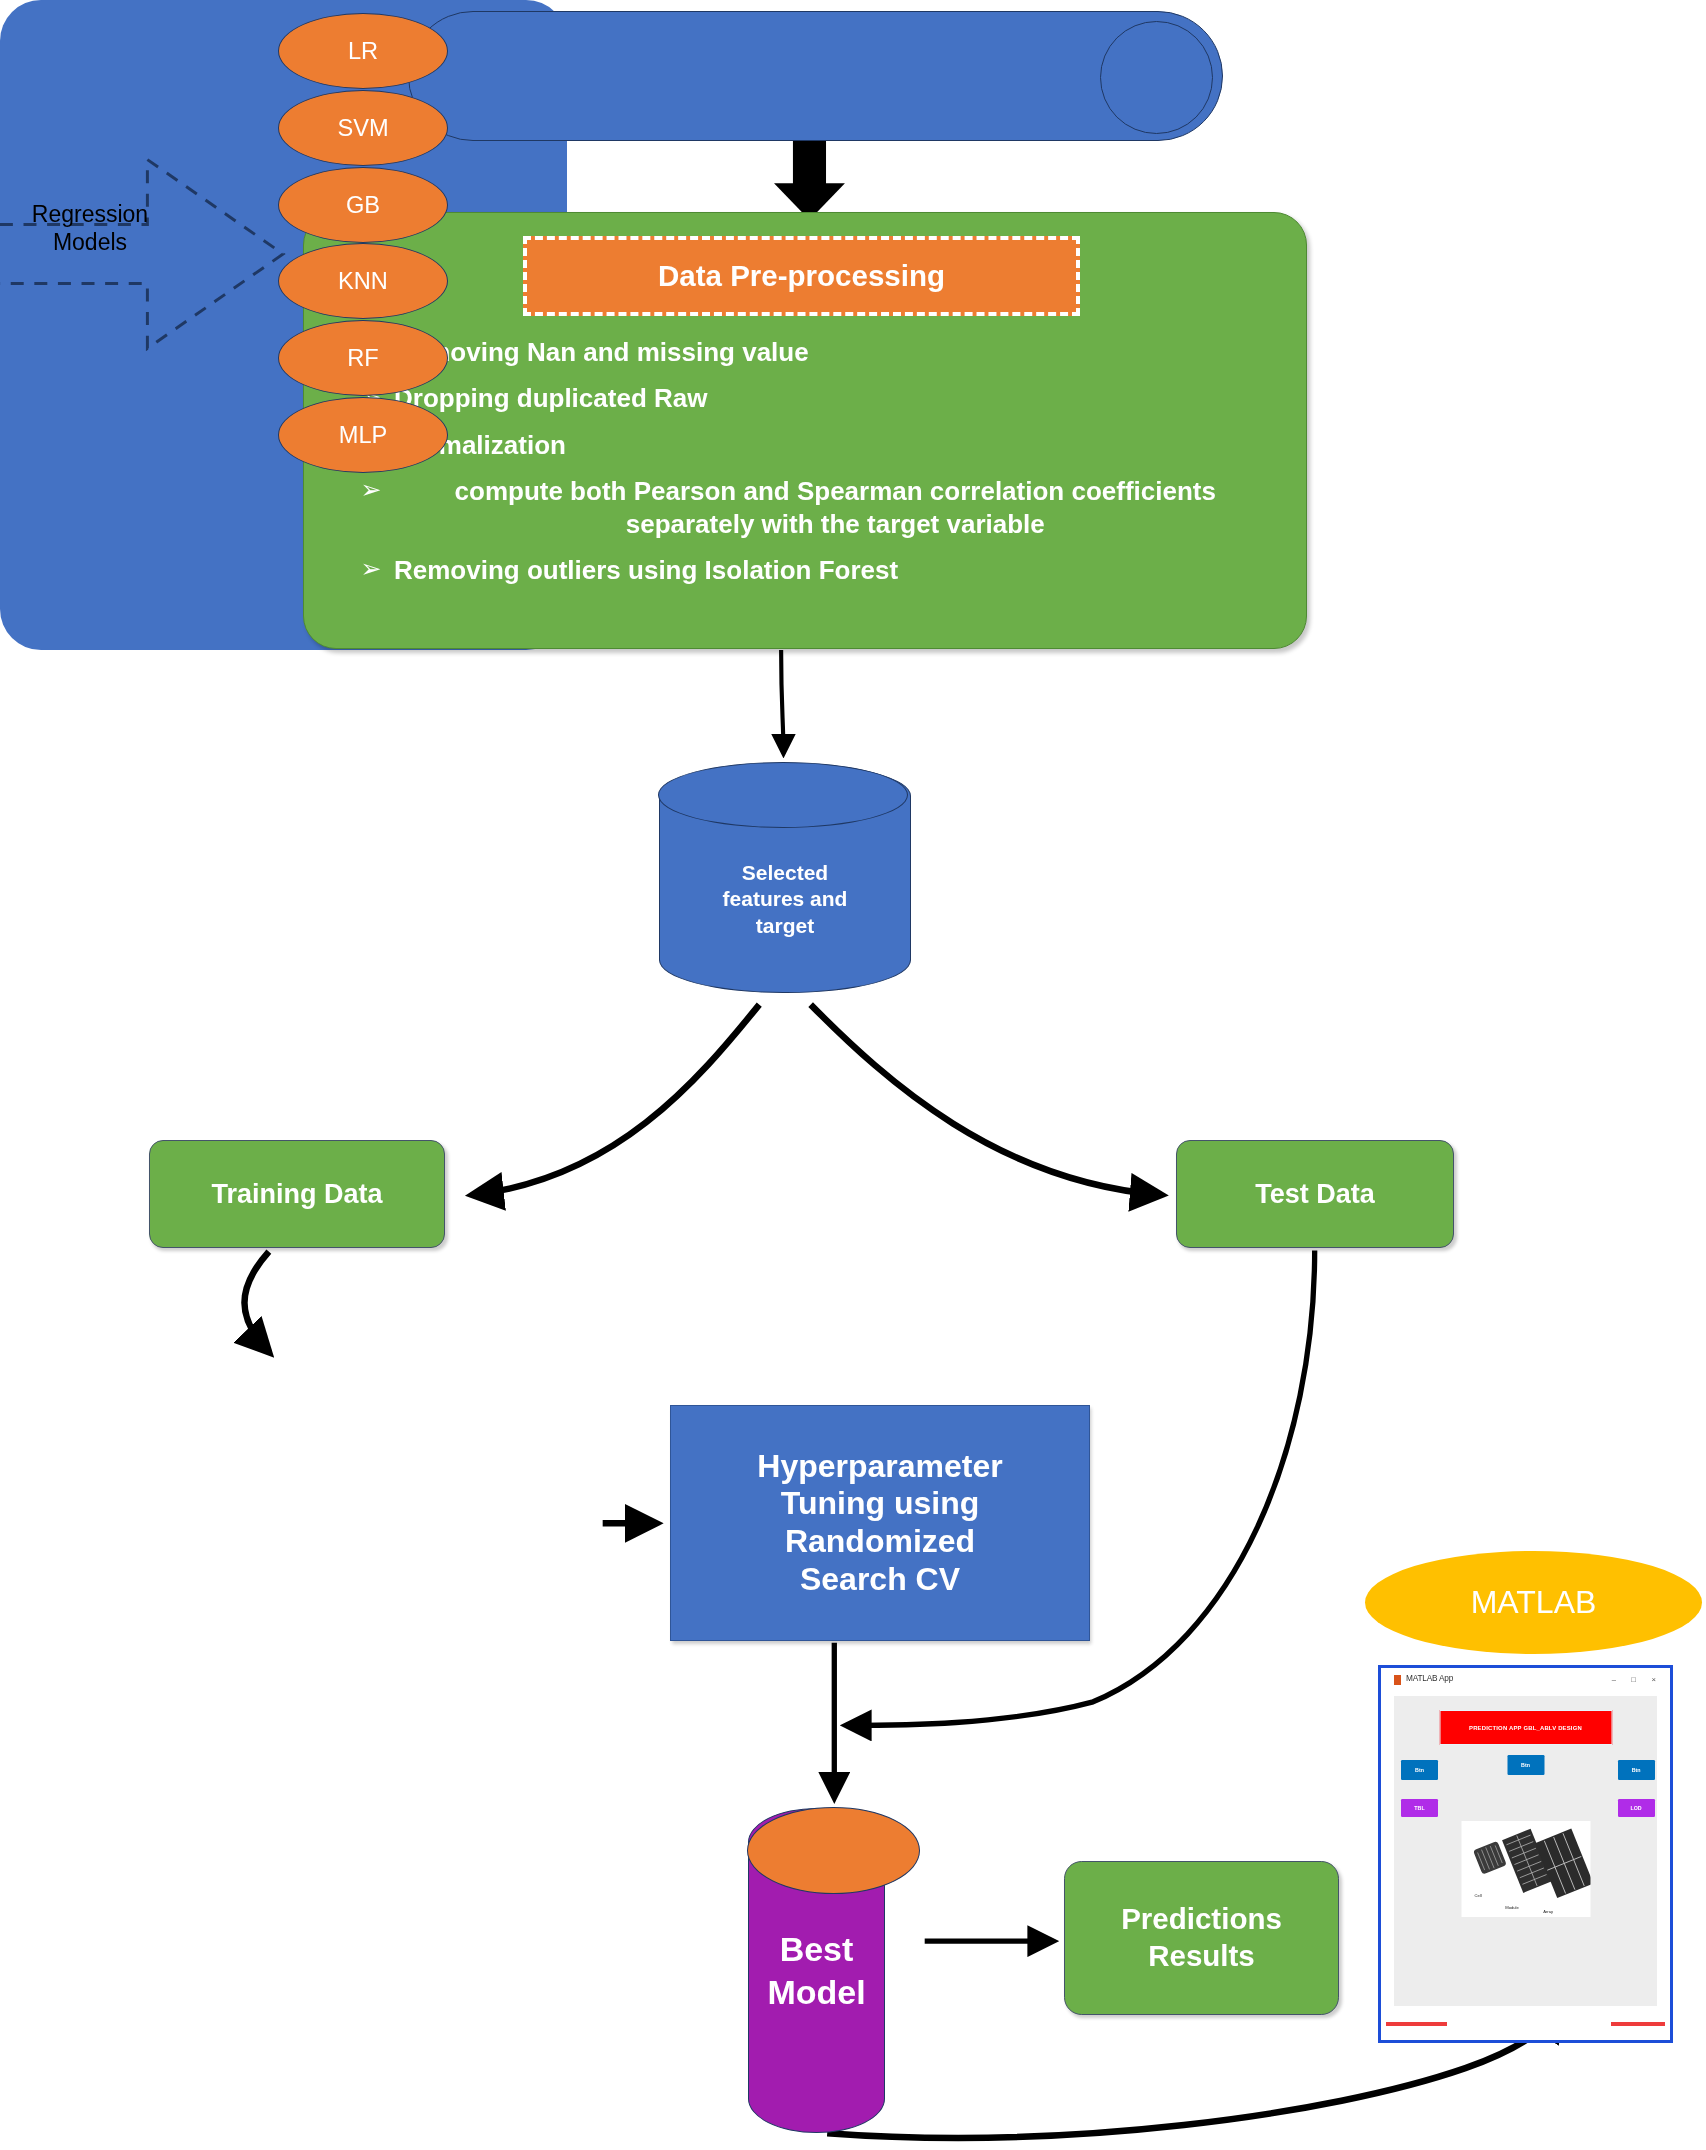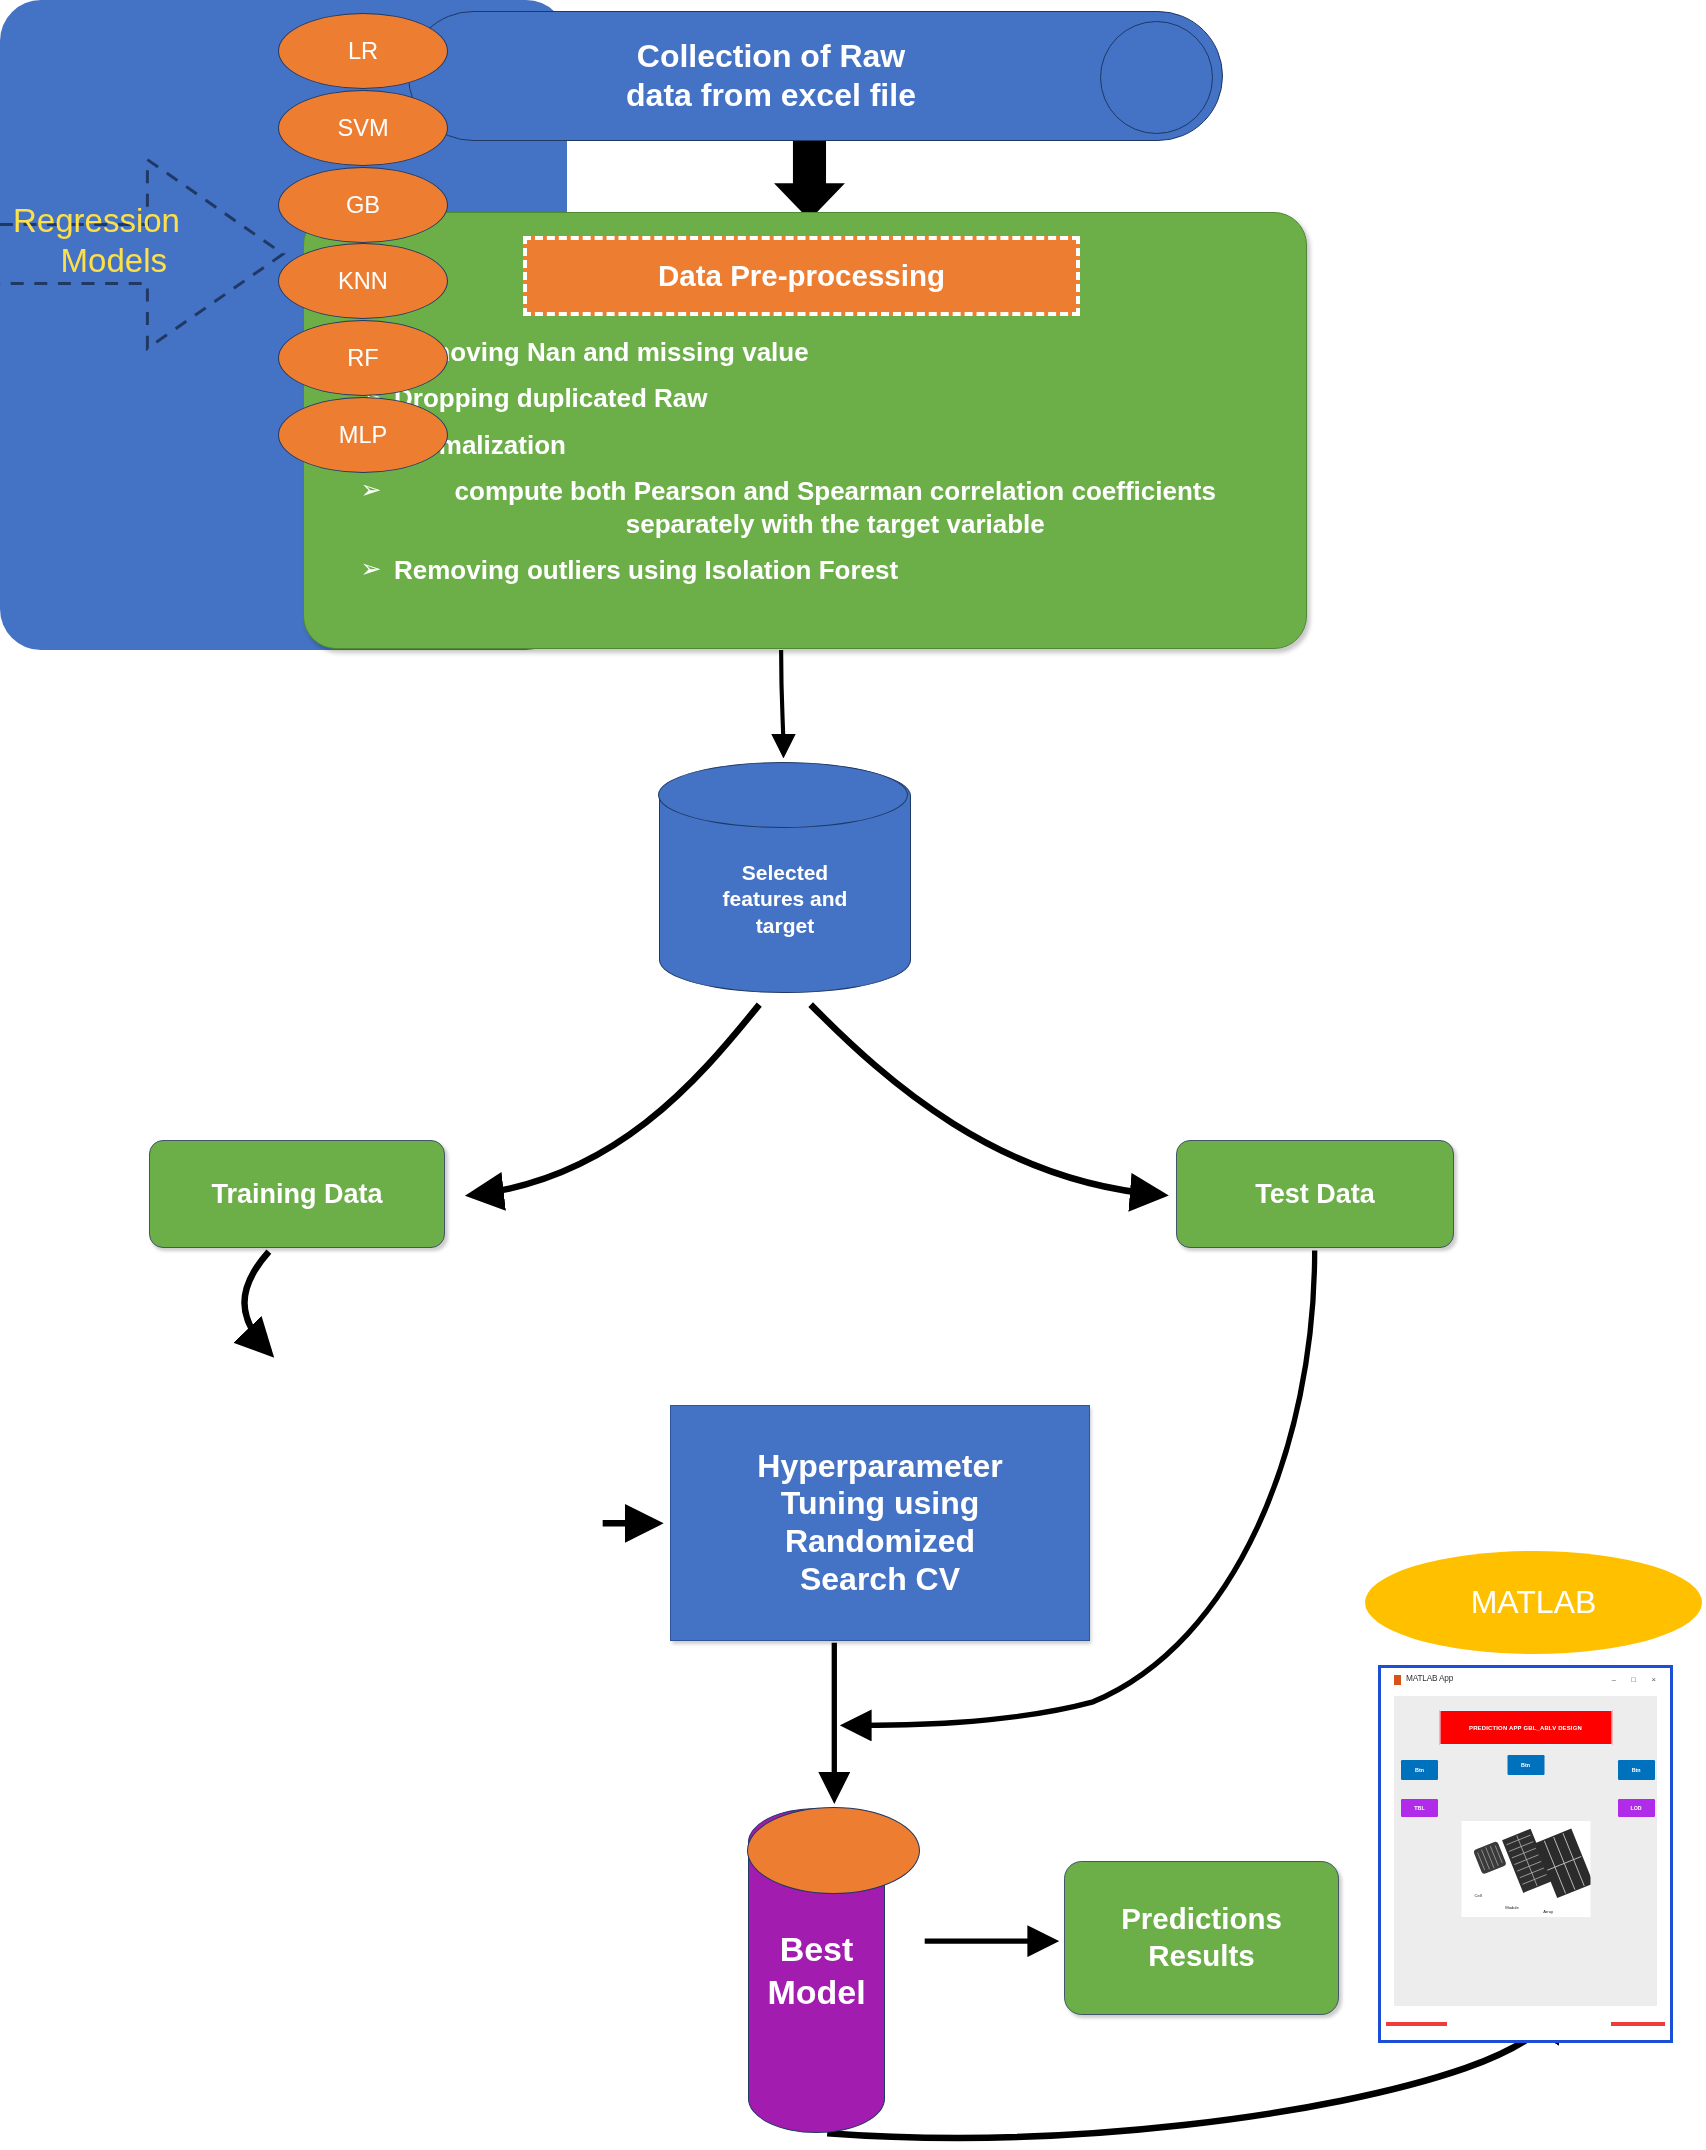--- a/index.html
+++ b/index.html
@@ -66,21 +66,21 @@
   }
 
   
   #models-panel{
     left:34px;top:1353px;width:567px;height:650px;
     background:#4472C4;border-radius:41px;display:block;
   }
   #reg-arrow{position:absolute;left:-23.6px;top:136px;width:331px;height:236px;}
   #reg-label{
     position:absolute;left:13px;top:201px;width:154px;
-    color:#fde047;font-size:33px;line-height:1.2;text-align:right;
+    color:#000000;font-size:23px;line-height:1.2;text-align:center;
     font-weight:400;
   }
   .model-ell{
     position:absolute;left:278px;width:168px;height:74px;
     background:#ED7D31;border:1.8px solid #1F3864;border-radius:50%;
     display:flex;align-items:center;justify-content:center;
     color:#fff;font-size:23.6px;font-weight:400;
   }
 
   
@@ -190,24 +190,20 @@
 
     <path d="M 2225 2116 C 2225 2450 2090 2780 1850 2880 C 1700 2920 1520 2920 1432 2920" stroke="#000" stroke-width="9" fill="none" marker-end="url(#ah)"></path>
 
     <path d="M 1565 3285 L 1782 3285" stroke="#000" stroke-width="9" fill="none" marker-end="url(#ah)"></path>
 
     <path d="M 1400 3610 C 1800 3640 2250 3580 2480 3500 C 2580 3465 2620 3430 2640 3400" stroke="#000" stroke-width="11" fill="none" marker-end="url(#ah)"></path>
   </svg>
 
   <div class="node" id="raw-data">
     <div id="raw-data-cap"></div>
-    <div class="lbl">
-      <div>Collection of Raw</div>
-      <div>data from excel file</div>
-    </div>
   </div>
 
   <div class="node" id="preproc">
     <div id="preproc-title">Data Pre-processing</div>
     <div id="bullets">
       <div class="bullet">
         <span class="glyph">➢</span>
         <span class="btxt">Removing Nan and missing value</span>
       </div>
       <div class="bullet">

